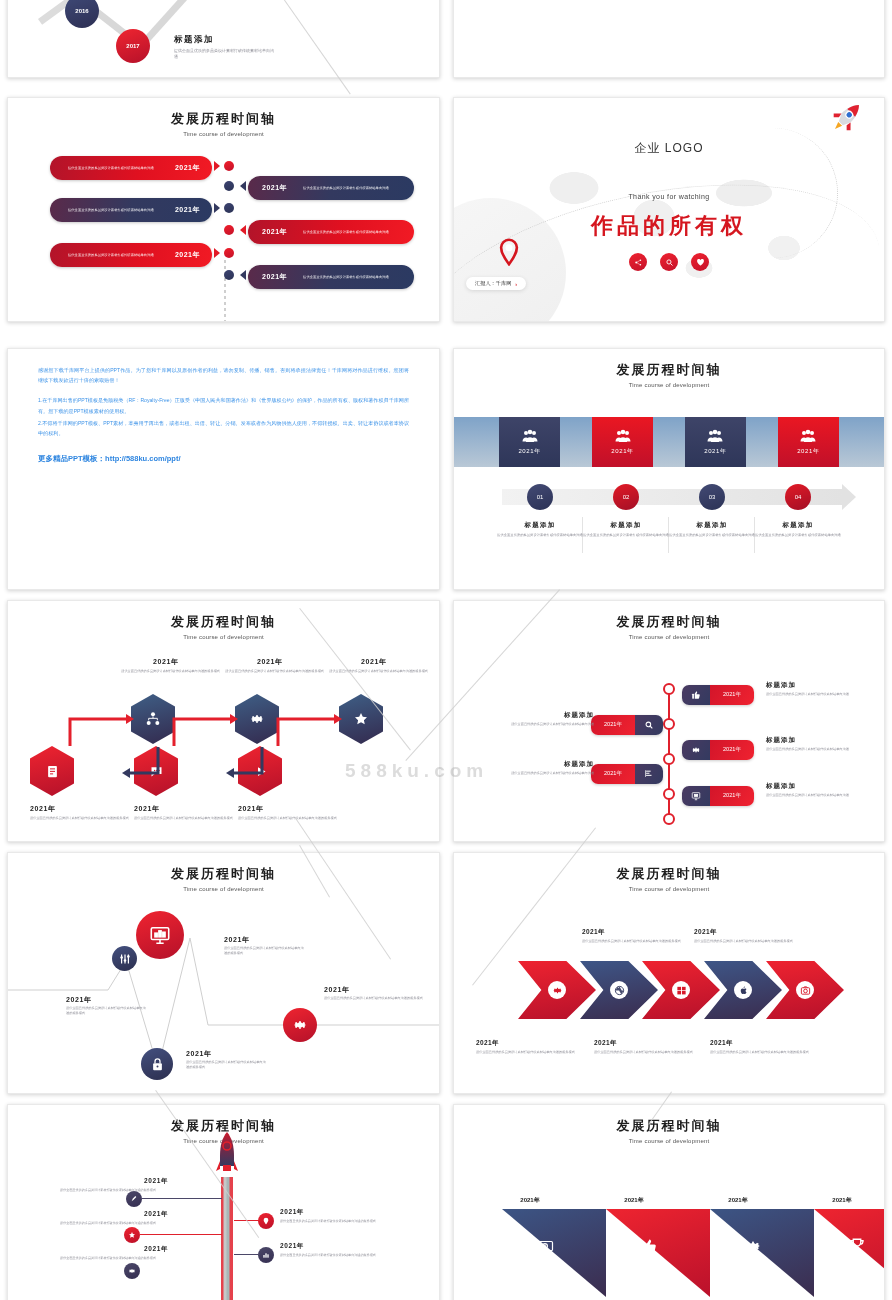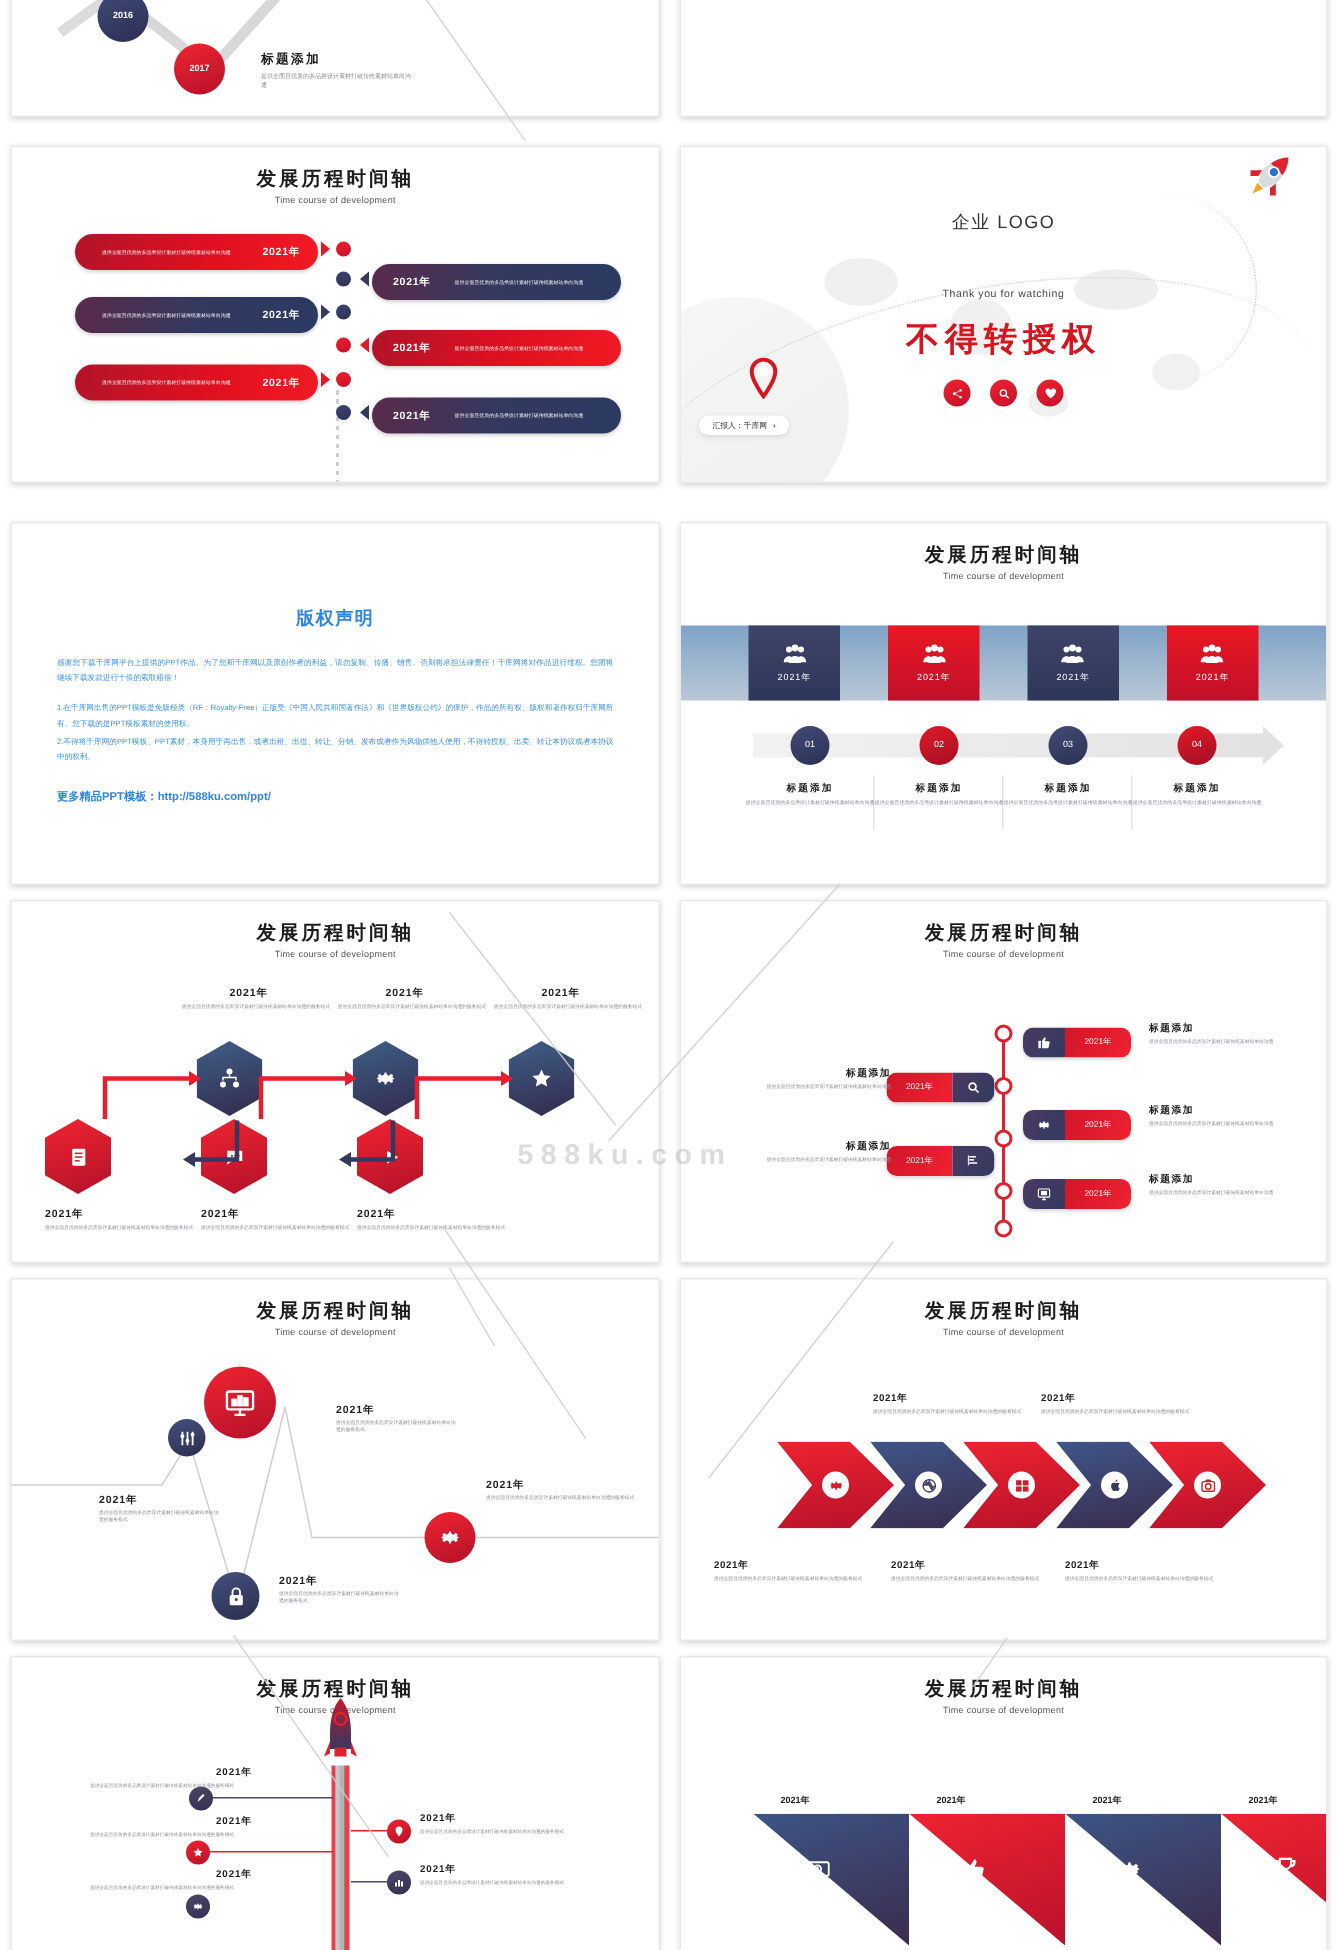--- a/index.html
+++ b/index.html
@@ -276,21 +276,21 @@
     </div>
 
   </div>
 
   <div class="slide" id="sl4">
     <div class="map"></div>
     <div class="ty-circle"></div>
     <div class="ty-swoosh"></div>
     <div class="logo">企业 LOGO</div>
     <div class="ty-en">Thank you for watching</div>
-    <div class="ty-cn">不得转授权</div>
+    <div class="ty-cn">作品的所有权</div>
     <div class="ty-icons">
       <div class="ty-ic">
         <svg width="9" height="9" viewBox="0 0 24 24" fill="#fff">
             <circle cx="6" cy="12" r="2.6"></circle>
             <circle cx="17" cy="6" r="2.2"></circle>
             <circle cx="17" cy="18" r="2.2"></circle>
             <path d="M8 11l7-4M8 13l7 4" stroke="#fff" stroke-width="1.4"></path>
           </svg>
       </div>
       <div class="ty-ic">
@@ -324,21 +324,20 @@
           <path d="M17 24l-6 6 3 3 4-4z" fill="#e02230"></path>
           <path d="M31 24l6 6-3 3-4-4z" fill="#e02230"></path>
           <path d="M21 33h6l-3 8z" fill="#f5a623"></path>
         </g>
       </svg>
     </div>
     <div style="position:absolute;right:46px;top:30px;width:130px;height:130px;border-right:1px dotted #d0d0d0;border-radius:50%;"></div>
   </div>
 
   <div class="slide" id="sl5">
-    <div class="cp-h">版权声明</div>
     <div class="cp-p">感谢您下载千库网平台上提供的PPT作品。为了您和千库网以及原创作者的利益，请勿复制、传播、销售。否则将承担法律责任！千库网将对作品进行维权。您团将继续下载发款进行十倍的索取赔偿！</div>
     <div class="cp-p cp-p2">1.在千库网出售的PPT模板是免版税类（RF：Royalty-Free）正版受《中国人民共和国著作法》和《世界版权公约》的保护，作品的所有权、版权和著作权归千库网所有。您下载的是PPT模板素材的使用权。</div>
     <div class="cp-p" style="margin-top:2px;">2.不得将千库网的PPT模板、PPT素材，本身用于再出售，或者出租、出借、转让、分销、发布或者作为风物供他人使用，不得转授权、出卖、转让本协议或者本协议中的权利。</div>
     <div class="cp-link">
       <span>更多精品PPT模板：</span><span>http://588ku.com/ppt/</span>
     </div>
   </div>
 
   <div class="slide" id="sl6">
     <div class="s-title t-big">发展历程时间轴</div>

